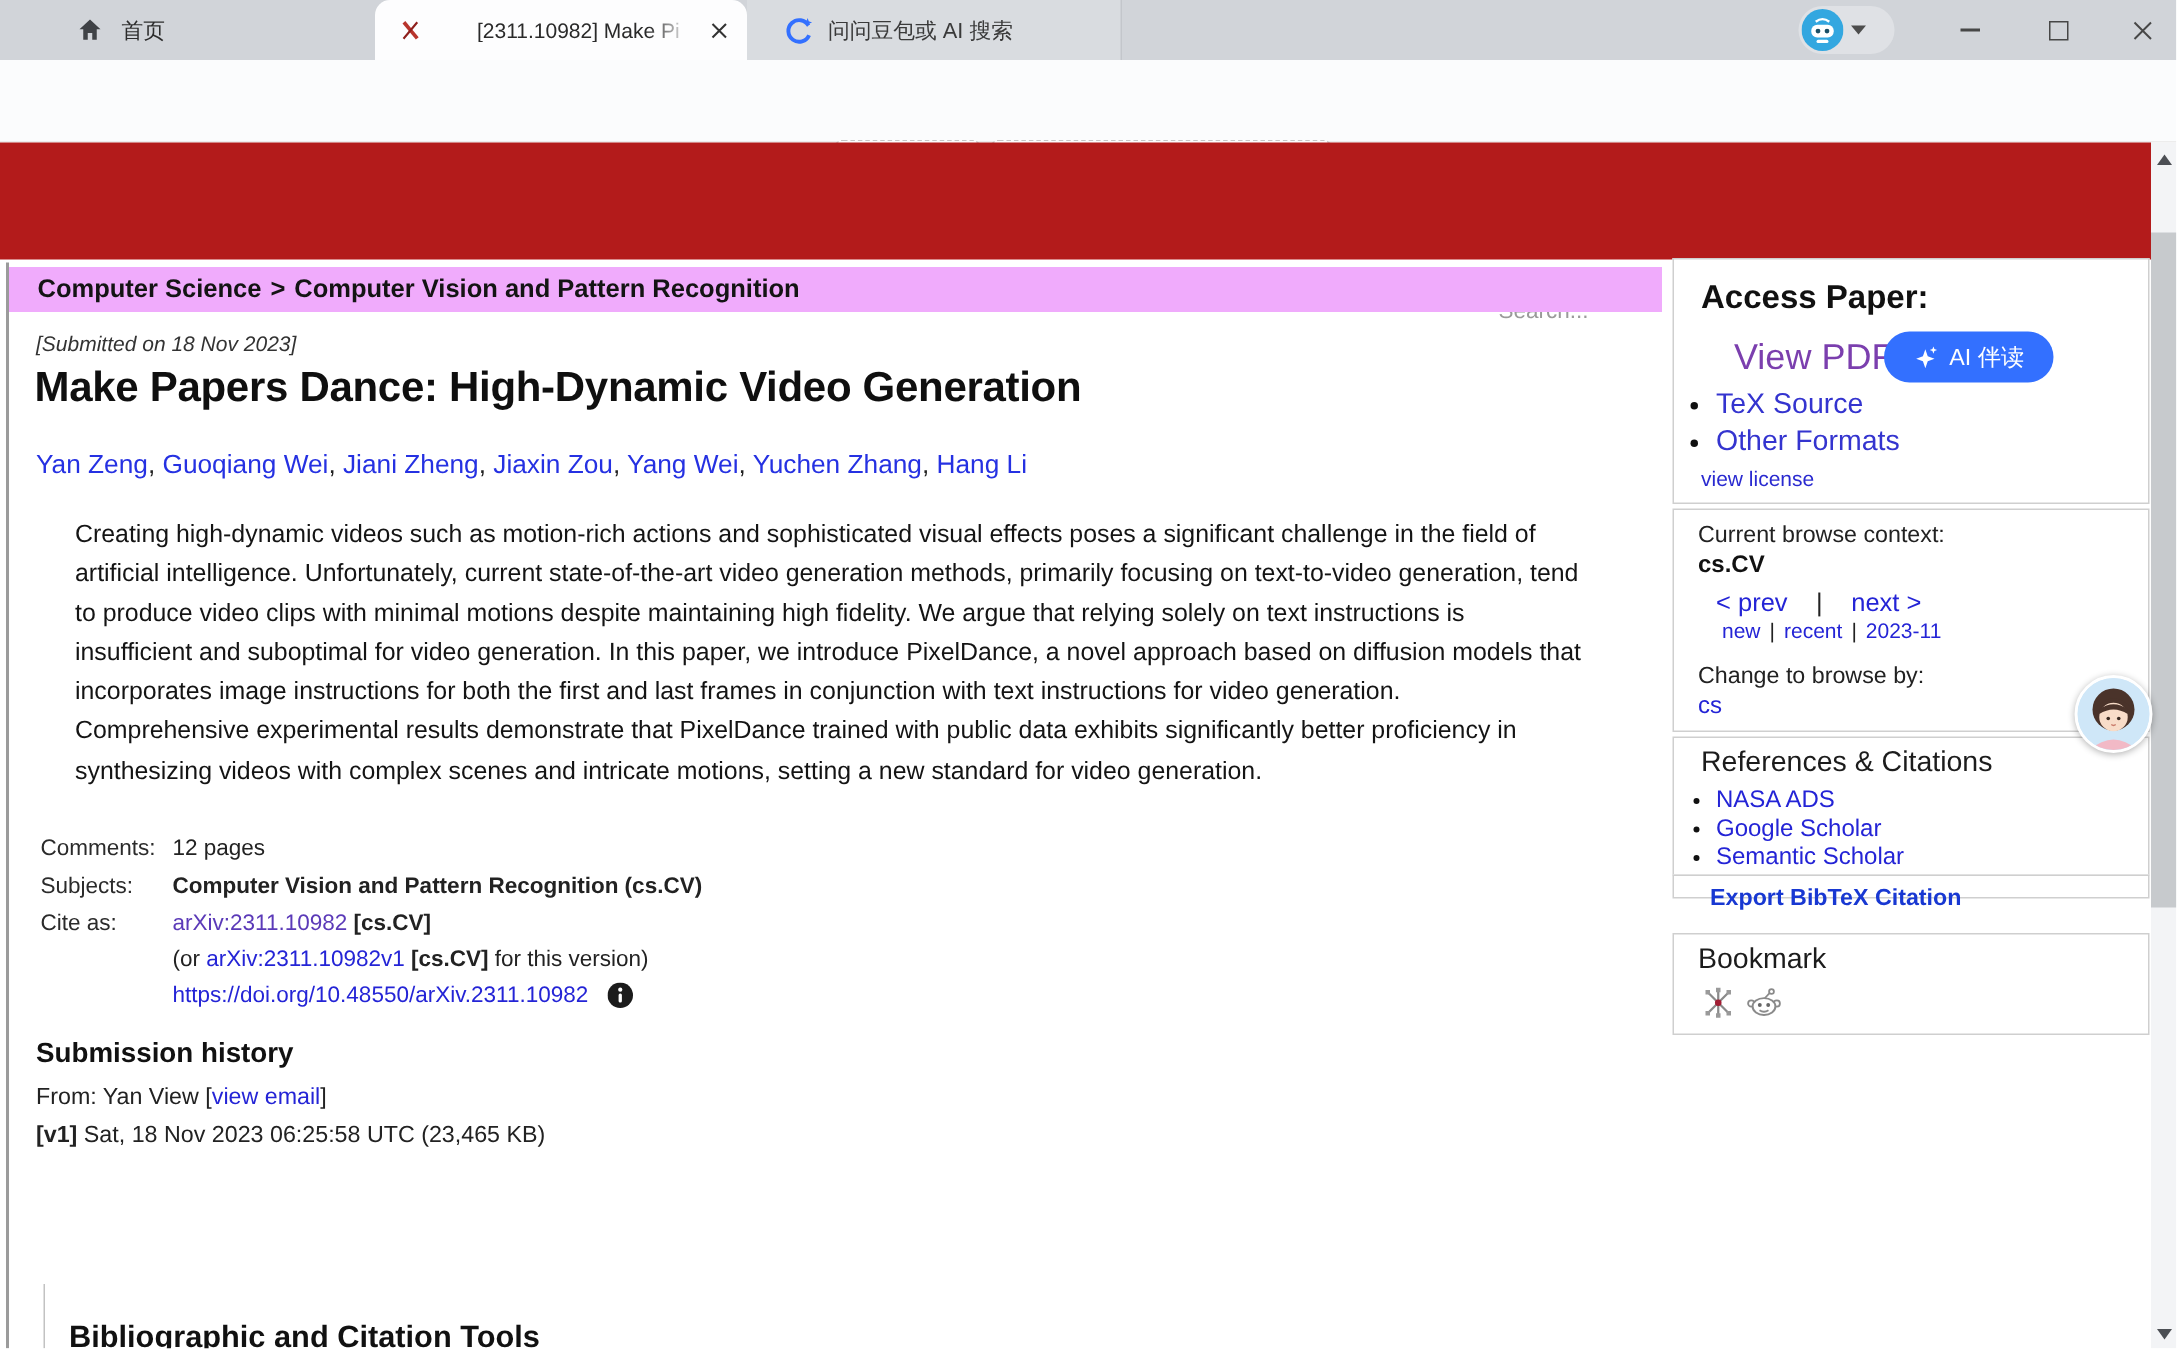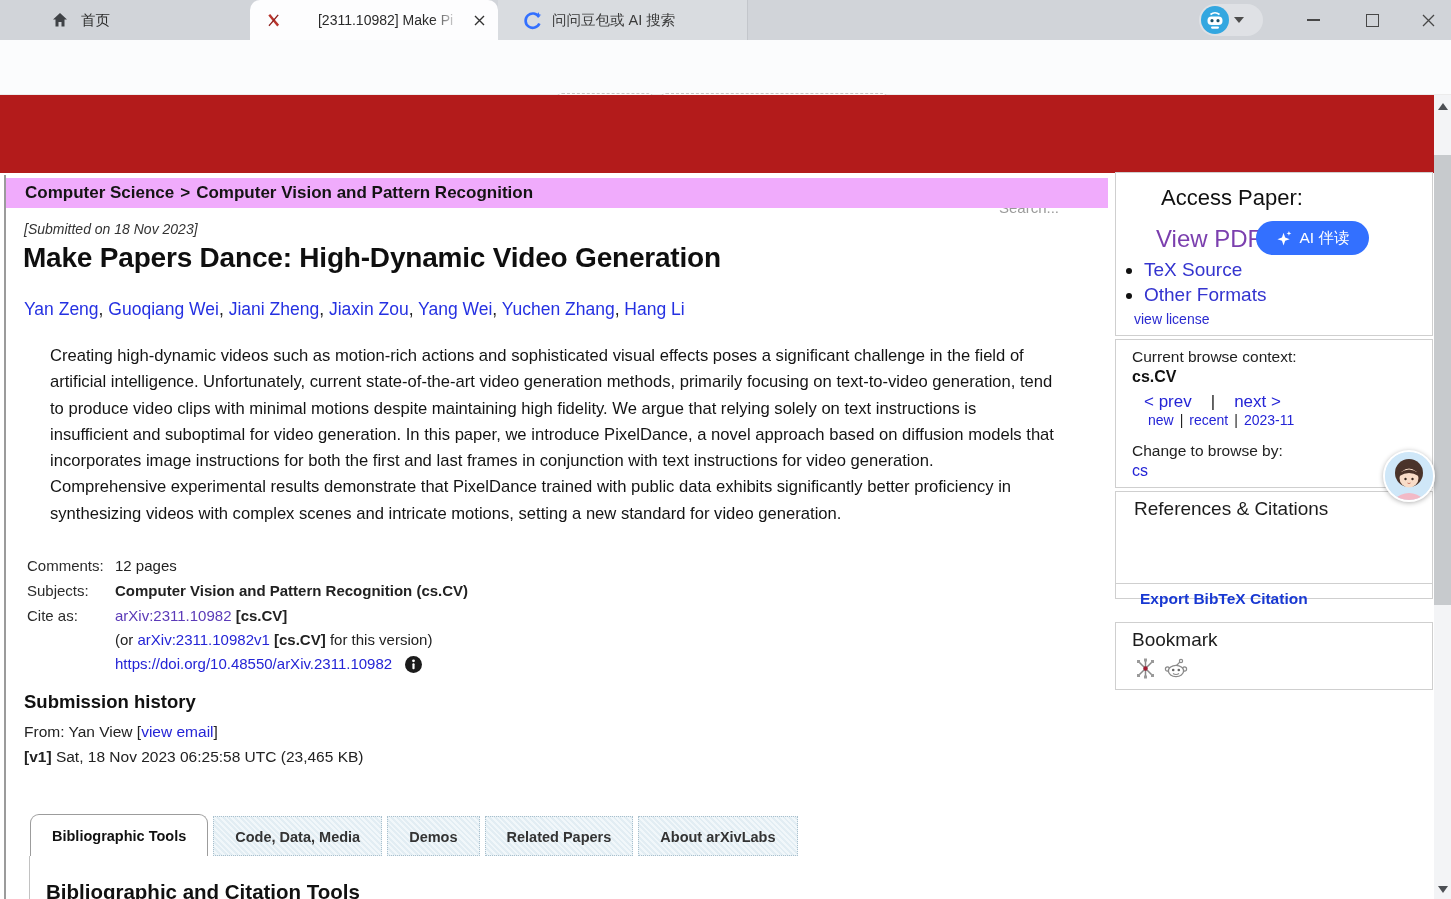--- a/index.html
+++ b/index.html
@@ -90,21 +90,21 @@
   #labs-heading{left:46px;top:880px;font-size:20.5px;font-weight:bold;color:#111;}
 
   
   .sbox{background:#fff;border:1px solid #cfcfcf;box-sizing:border-box;}
   #sb1{left:1115px;top:172px;width:318px;height:164px;}
   #sb2{left:1115px;top:339px;width:318px;height:149px;}
   #sb3{left:1115px;top:491px;width:318px;height:93px;}
   #sb4{left:1115px;top:583px;width:318px;height:16px;}
   #sb5{left:1115px;top:622px;width:318px;height:68px;}
   .sbox .in{position:absolute;}
-  #access-h{left:18px;top:12px;font-size:22px;font-weight:normal;color:#111;margin-left:27px;}
+  #access-h{left:18px;top:12px;font-size:22px;font-weight:bold;color:#111;}
   #view-pdf{left:40px;top:52px;font-size:24px;color:#7b3fae;}
   #ai-pill{left:140px;top:48px;width:113px;height:34px;border-radius:17px;background:#3370ff;color:#fff;
         display:flex;align-items:center;justify-content:center;gap:7px;font-size:15.5px;cursor:pointer;}
   ul.sb-list{margin:0;padding:0 0 0 28px;list-style:disc;}
   ul.sb-list li{color:#111;cursor:pointer;}
   #access-list{left:0;top:84px;}
   #access-list li{font-size:19px;line-height:25px;}
   #access-list .blu2{color:#3434cf;}
   #view-license{left:18px;top:138px;font-size:14px;color:#2a2ad0;cursor:pointer;}
 
@@ -328,27 +328,20 @@
   </div>
 
   <div class="abs" id="subhist-h">Submission history</div>
   <div class="abs" id="from-row">
     <span>From: Yan View</span>&nbsp;<span>[</span><span class="blu">view email</span><span>]</span>
   </div>
   <div class="abs" id="v1-row">
     <span class="bold">[v1]</span>&nbsp;<span>Sat, 18 Nov 2023 06:25:58 UTC (23,465 KB)</span>
   </div>
 
-  <div class="abs" id="labs">
-    <div class="ltab active">Bibliographic Tools</div>
-    <div class="ltab">Code, Data, Media</div>
-    <div class="ltab">Demos</div>
-    <div class="ltab">Related Papers</div>
-    <div class="ltab">About arXivLabs</div>
-  </div>
   <div class="abs" id="labs-edge"></div>
   <div class="abs" id="labs-heading">Bibliographic and Citation Tools</div>
 
   <div class="abs sbox" id="sb1">
     <div class="in" id="access-h">Access Paper:</div>
     <div class="in lnk" id="view-pdf">View PDF</div>
     <div class="in" id="ai-pill">
       <svg width="17" height="17" viewBox="0 0 18 18">
         <path d="M8 3 L9.7 8 14.5 9.7 9.7 11.4 8 16.4 6.3 11.4 1.5 9.7 6.3 8 Z" fill="#fff"></path>
         <path d="M13.7 1 l.7 1.9 1.9 .7 -1.9 .7 -.7 1.9 -.7 -1.9 -1.9 -.7 1.9 -.7 z" fill="#fff"></path>
@@ -370,20 +363,25 @@
     </div>
     <div class="in" id="newrecent">
       <span class="blu lnk">new</span><span class="pipe">|</span><span class="blu lnk">recent</span><span class="pipe">|</span><span class="blu lnk">2023-11</span>
     </div>
     <div class="in sb-txt" id="chg-label">Change to browse by:</div>
     <div class="in blu lnk" id="chg-cs">cs</div>
   </div>
 
   <div class="abs sbox" id="sb3">
     <div class="in" id="refs-h">References &amp; Citations</div>
+    <ul class="in sb-list" id="refs-list">
+      <li><span class="blu lnk">NASA ADS</span></li>
+      <li><span class="blu lnk">Google Scholar</span></li>
+      <li><span class="blu lnk">Semantic Scholar</span></li>
+    </ul>
   </div>
 
   <div class="abs sbox" id="sb4">
     <div class="in" id="export-bib">Export BibTeX Citation</div>
   </div>
 
   <div class="abs sbox" id="sb5">
     <div class="in" id="bookmark-h">Bookmark</div>
     <div class="in" id="bookmark-icons">
       <svg class="ic" width="23" height="23" viewBox="0 0 23 23">

